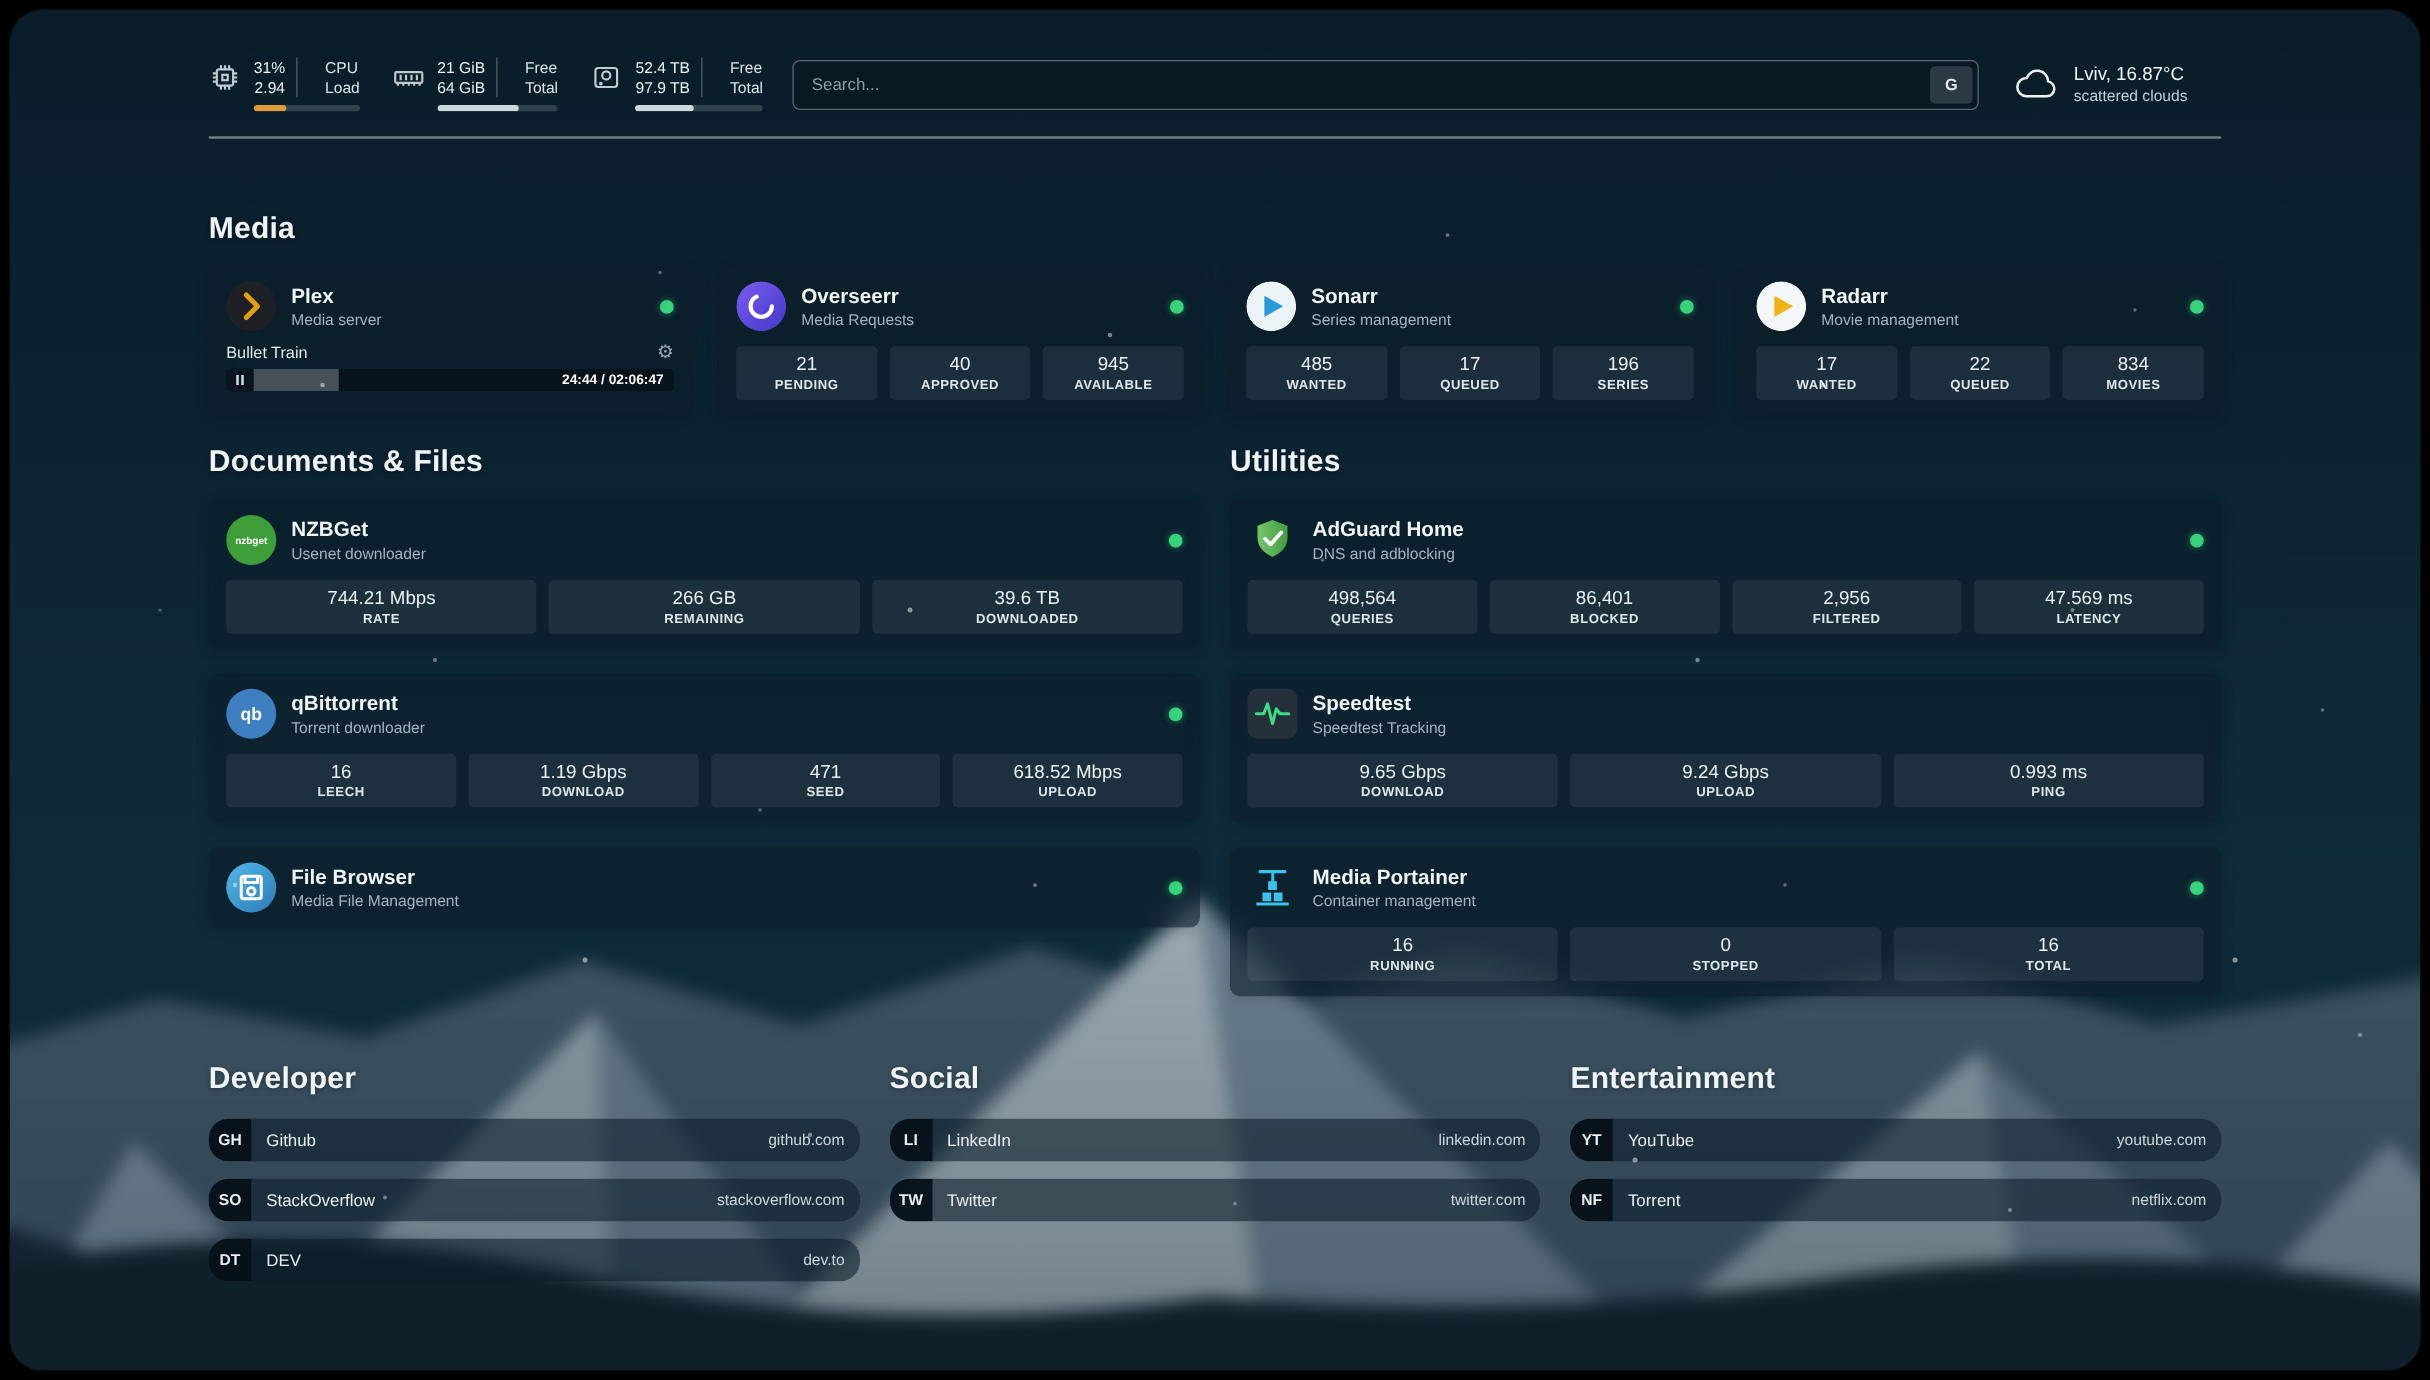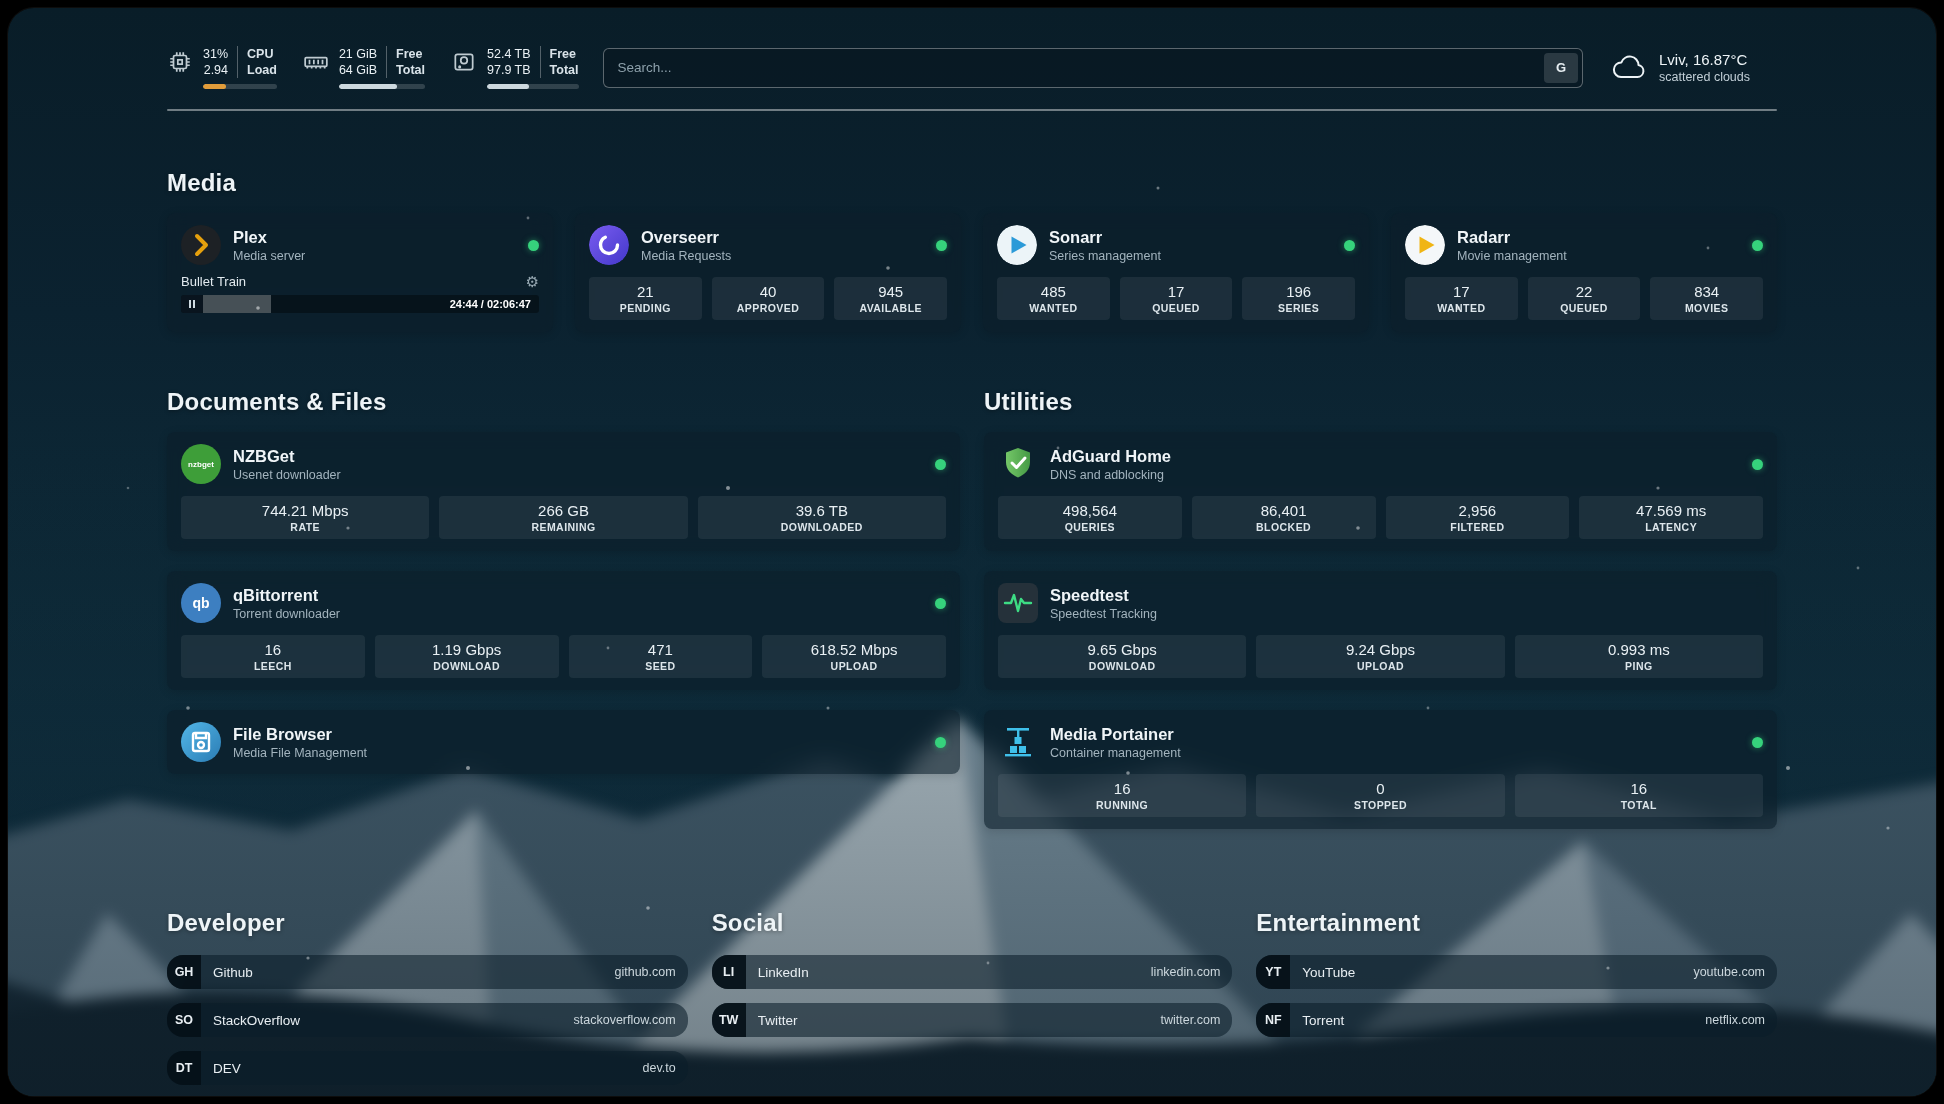--- a/index.html
+++ b/index.html
@@ -20,21 +20,21 @@
   .specks svg { width:100%; height:100%; display:block; }
 
   .content { position:relative; z-index:2; width:1610px; margin:0 auto; padding-top:38px; color:#e8eef2; }
 
   
   .topbar { display:flex; align-items:center; }
   .sys-widgets { display:flex; gap:26px; }
   .sys-widget { display:flex; gap:10px; align-items:flex-start; }
   .sys-icon { width:26px; height:26px; margin-top:3px; opacity:.92; flex:none; }
   .sys-vals { text-align:right; padding-right:9px; font-size:12.5px; line-height:16px; color:#eaf1f5; font-weight:500; }
-  .sys-labels { border-left:1px solid rgba(255,255,255,.3); padding-left:9px; font-size:12.5px; line-height:16px; color:#d9e3e9;font-weight:bold; }
+  .sys-labels { border-left:1px solid rgba(255,255,255,.3); padding-left:22px; font-size:12.5px; line-height:16px; color:#d9e3e9; }
   .sys-row { display:flex; }
   .sys-bar { margin-top:6px; height:5px; border-radius:3px; background:rgba(255,255,255,.16); overflow:hidden; }
   .sys-fill { height:100%; border-radius:3px; background:#cdd8de; }
   .sys-fill.cpu { background:#e09c3a; }
 
   .searchbar { flex:1; margin:0 26px 0 24px; position:relative; display:flex; align-items:center; }
   .search-input { width:100%; height:40px; border-radius:6px; border:1px solid rgba(255,255,255,.34);
     background:rgba(8,22,31,.55); color:#e8eef2; font-size:13.5px; padding:0 52px 0 14px; outline:none;
     font-family:"Liberation Sans",sans-serif; }
   .search-input::placeholder { color:#8da0ab; }
@@ -74,27 +74,27 @@
   
   .np-row { display:flex; align-items:center; justify-content:space-between; margin-top:9px; font-size:13px; color:#e2eaef; }
   .gear { color:#97a8b2; font-size:15px; cursor:pointer; line-height:1; }
   .player-bar { margin-top:6px; height:18px; background:rgba(0,0,0,.38); border-radius:3px; position:relative; overflow:hidden; cursor:pointer; }
   .pause-btn { position:absolute; left:0; top:0; bottom:0; width:22px; background:rgba(10,22,30,.92);
     border:none; border-radius:3px; display:flex; align-items:center; justify-content:center; gap:2px; cursor:pointer; }
   .pause-btn i { width:2px; height:8px; background:#cfdae1; display:block; }
   .player-fill { position:absolute; left:22px; top:0; bottom:0; background:rgba(255,255,255,.26); }
   .player-time { position:absolute; right:8px; top:0; line-height:18px; font-size:11px; font-weight:700; color:#fff; }
 
-  .two-col { margin-top:56px; display:grid; grid-template-columns:1fr 1fr; gap:24px; align-items:start; }
+  .two-col { margin-top:24px; display:grid; grid-template-columns:1fr 1fr; gap:24px; align-items:start; }
   .col .section-title { margin-bottom:16px; }
   .col .app-card { margin-bottom:20px; }
   .col .app-card:last-child { margin-bottom:0; }
 
   
-  .bookmarks { margin-top:80px; display:grid; grid-template-columns:repeat(3,1fr); gap:24px; align-items:start; }
+  .bookmarks { margin-top:52px; display:grid; grid-template-columns:repeat(3,1fr); gap:24px; align-items:start; }
   .bm-col .section-title { margin-bottom:18px; }
   .bm-row { display:flex; align-items:center; height:34px; background:rgba(11,30,41,.58); border-radius:16px;
     margin-bottom:14px; overflow:hidden; cursor:pointer; }
   .bm-row:last-child { margin-bottom:0; }
   .bm-abbr { width:34px; height:34px; background:rgba(5,16,24,.92); color:#e8eef2; font-size:12.5px; font-weight:700;
     display:flex; align-items:center; justify-content:center; flex:none; }
   .bm-name { margin-left:12px; font-size:13.5px; color:#e8eef2; }
   .bm-url { margin-left:auto; margin-right:12px; font-size:12.5px; color:#ccd7dd; }
 
   

